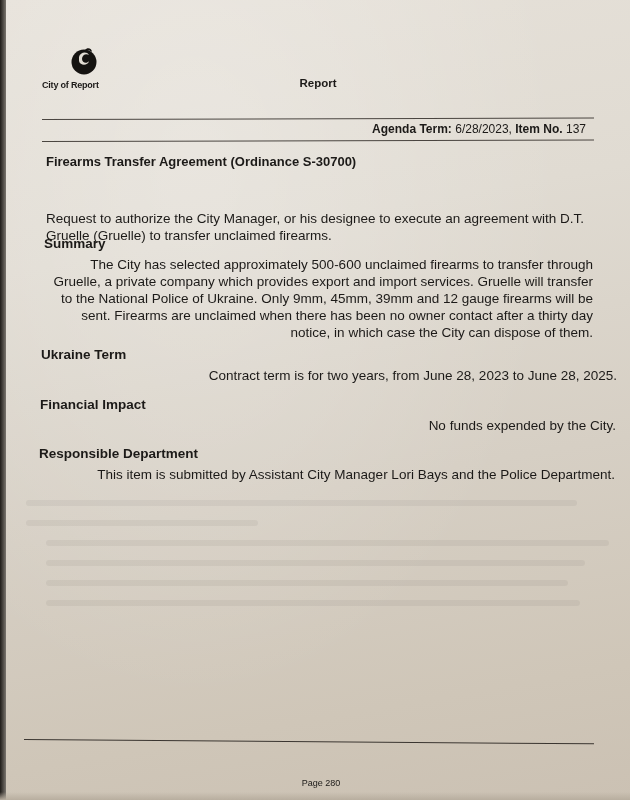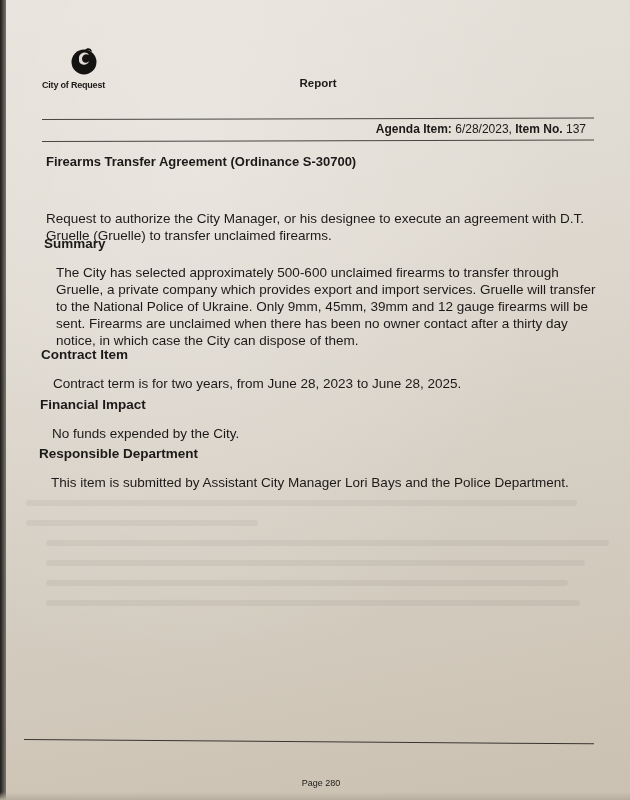--- a/index.html
+++ b/index.html
@@ -147,21 +147,22 @@
       position: absolute;
       width: 580px;
     }
     .section h3 {
       margin: 0;
       font-size: 13.5px;
       font-weight: bold;
       line-height: 16px;
     }
     .section p {
-      margin: 12px;
+      margin: 4px;
+      text-align: right;
     }
     .sec-summary { left: 38px; top: 236px; }
     .sec-contract { left: 35px; top: 347px; }
     .sec-financial { left: 34px; top: 397px; }
     .sec-dept { left: 33px; top: 446px; }
 
     .page-number {
       position: absolute;
       left: 0;
       width: 630px;
@@ -202,47 +203,47 @@
   </div>
 
 
   <div class="logo">
     <svg class="logo-mark" viewBox="0 0 28 30">
       <circle cx="14" cy="16" r="12.5" fill="#151311"></circle>
       <path d="M9 11 C 10 6, 17 5, 19 9 C 16 7, 12 9, 12 13 C 12 17, 17 18, 19 15 C 18 20, 10 20, 9 15 Z" fill="#e2ddd4"></path>
       <path d="M15 4 C 17 1, 22 2, 22 6 C 20 4, 17 4, 15 6 Z" fill="#151311"></path>
       <circle cx="16" cy="12" r="2" fill="#151311"></circle>
     </svg>
-    <span class="logo-text">City of Request</span>
+    <span class="logo-text">City of Report</span>
   </div>
 
   <div class="report-label">Report</div>
 
   <div class="rule rule-top"></div>
 
   <div class="agenda-line">
-    <span class="b">Agenda Item:</span>
+    <span class="b">Agenda Term:</span>
     <span>6/28/2023,</span>
     <span class="b">Item No.</span>
     <span>137</span>
   </div>
 
   <div class="rule rule-mid"></div>
 
   <div class="doc-title">Firearms Transfer Agreement (Ordinance S-30700)</div>
 
   <div class="request body-text">Request to authorize the City Manager, or his designee to execute an agreement with D.T. Gruelle (Gruelle) to transfer unclaimed firearms.</div>
 
   <div class="section sec-summary body-text">
     <h3>Summary</h3>
     <p style="width:545px">The City has selected approximately 500-600 unclaimed firearms to transfer through Gruelle, a private company which provides export and import services. Gruelle will transfer to the National Police of Ukraine. Only 9mm, 45mm, 39mm and 12 gauge firearms will be sent. Firearms are unclaimed when there has been no owner contact after a thirty day notice, in which case the City can dispose of them.</p>
   </div>
 
   <div class="section sec-contract body-text">
-    <h3>Contract Item</h3>
+    <h3>Ukraine Term</h3>
     <p>Contract term is for two years, from June 28, 2023 to June 28, 2025.</p>
   </div>
 
   <div class="section sec-dept body-text">
     <h3>Responsible Department</h3>
     <p>This item is submitted by Assistant City Manager Lori Bays and the Police Department.</p>
   </div>
 
   <div class="section sec-financial body-text">
     <h3>Financial Impact</h3>

